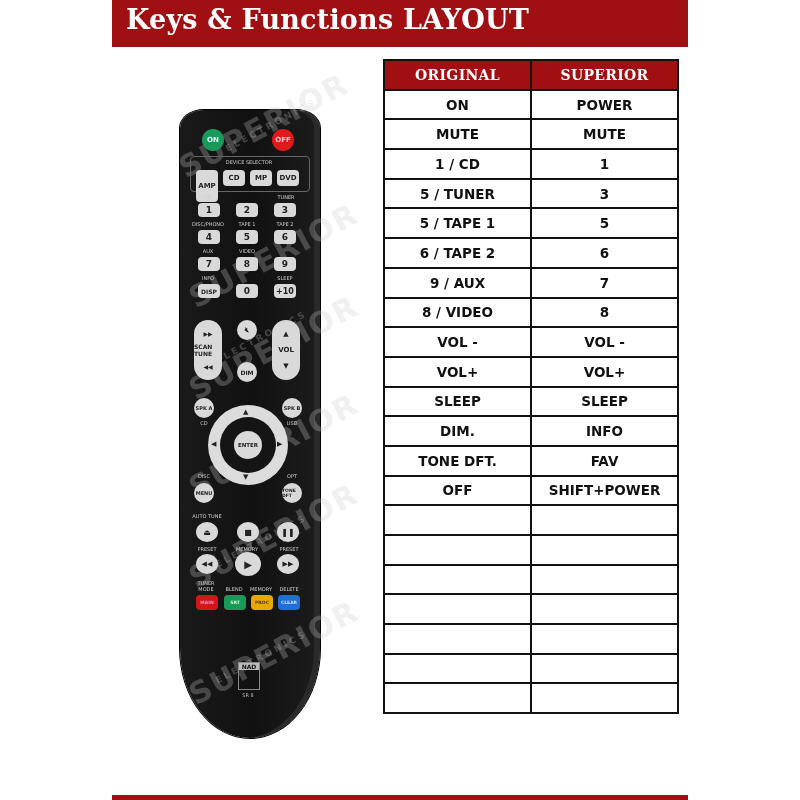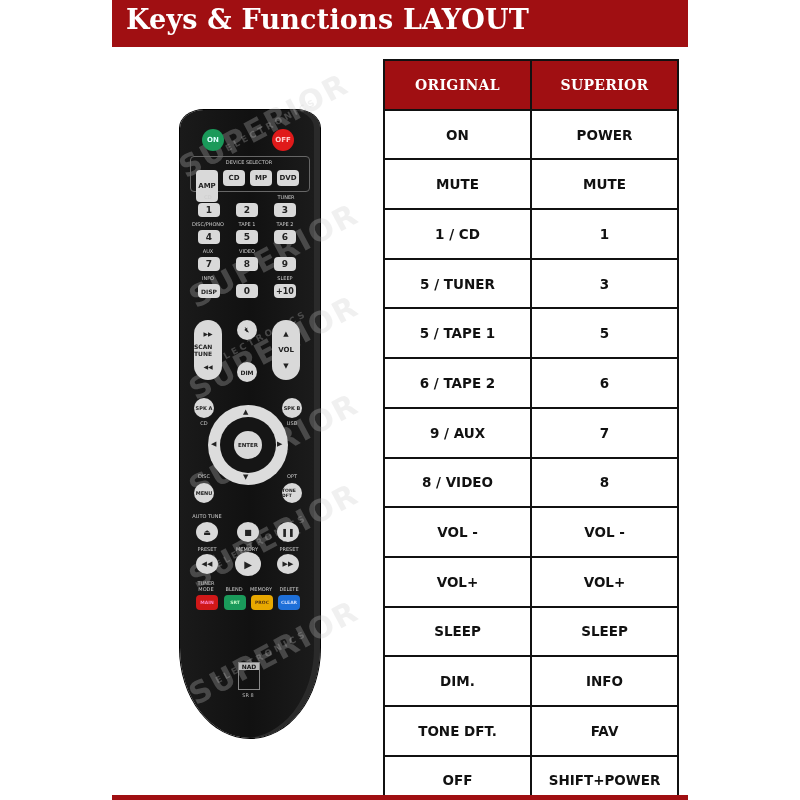--- a/index.html
+++ b/index.html
@@ -18,21 +18,21 @@
   .bottom-bar {
     position: absolute; left: 112px; top: 795px; width: 576px; height: 5px; background: #a00f12;
   }
 
   
   .keytable {
     position: absolute; left: 383px; top: 59px; width: 294px;
     border-collapse: collapse; table-layout: fixed;
   }
   .keytable th, .keytable td {
-    border: 2px solid #111; height: 23.7px; padding: 12px; text-align: center;
+    border: 2px solid #111; height: 23.7px; padding: 2px; text-align: center;
     font-weight: bold; font-size: 13.5px; color: #111; white-space: nowrap;
   }
   .keytable th {
     background: #a00f12; color: #fff; font-family: "DejaVu Serif", serif; font-size: 14px; letter-spacing: 0.3px;
   }
   .keytable col.c1 { width: 147px; }
   .keytable col.c2 { width: 147px; }
   .src-icon {
     display: inline-block; width: 20px; height: 17px; background: #222; border-radius: 2px;
     vertical-align: -3px; margin-right: 4px; position: relative;

